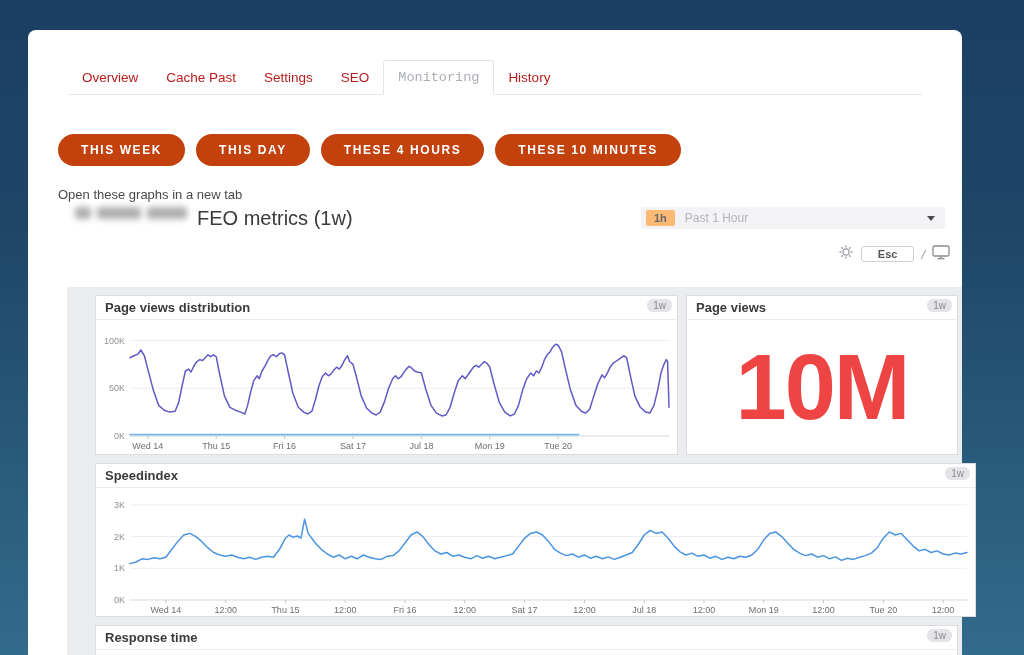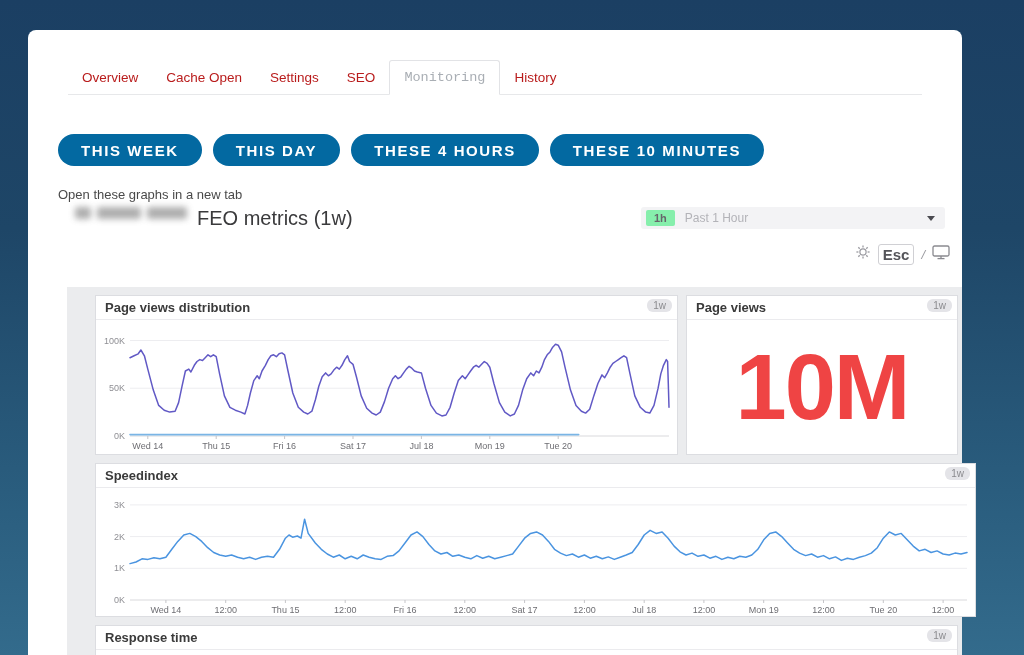--- a/index.html
+++ b/index.html
@@ -18,41 +18,41 @@
   .tab {
     padding:9px 14px; font-size:13.5px; color:#b91c1c; cursor:pointer; white-space:nowrap;
   }
   .tab.active {
     color:#a9aeb4; background:#fff; border:1px solid #e2e3e6; border-bottom:1px solid #fff;
     margin-bottom:-1px; border-radius:3px 3px 0 0;font-family:Liberation Mono, monospace;
   }
   
   .filters { margin:39px 0 0 30px; display:flex; gap:11px; }
   .pill {
-    background:#0369a1; color:#fff; border:none; border-radius:17px; height:32px;
-    padding:0 23px; font-size:15px; font-weight:bold; letter-spacing:1.6px;
+    background:#c2410c; color:#fff; border:none; border-radius:17px; height:32px;
+    padding:0 23px; font-size:12px; font-weight:bold; letter-spacing:1.6px;
     font-family:"Liberation Sans", sans-serif; cursor:pointer;
   }
   .open-link { margin:21px 0 0 30px; font-size:13px; color:#4a4a4a; height:15px; cursor:pointer; }
   
   .title-row { margin:5px 17px 0 47px; display:flex; align-items:flex-start; height:26px; }
   .blur-wrap { display:flex; align-items:center; margin-right:4px; }
   .blob { display:inline-block; height:12px; background:#9a9a9a; border-radius:2px; filter:blur(3px); opacity:.8; margin-right:6px; }
   .blob.b1{width:16px;} .blob.b2{width:44px;} .blob.b3{width:40px;}
   .page-title { font-size:20px; font-weight:500; color:#3a3a3c; }
   .dropdown {
     margin-left:auto; width:304px; height:22px; background:#f3f3f5; border-radius:3px;
     display:flex; align-items:center; padding:0 10px 0 5px; cursor:pointer;
   }
-  .dd-badge { background:#86efac; border-radius:2px; font-size:11px; font-weight:bold; color:#66666b; padding:2px 8px; margin-right:10px; }
+  .dd-badge { background:#fdba74; border-radius:2px; font-size:11px; font-weight:bold; color:#66666b; padding:2px 8px; margin-right:10px; }
   .dd-label { font-size:12px; color:#b3b3b8; flex:1; }
   .dd-caret { width:0; height:0; border-left:4px solid transparent; border-right:4px solid transparent; border-top:5px solid #4a4a50; }
   
   .kiosk-row { margin:13px 12px 0 0; display:flex; justify-content:flex-end; align-items:center; gap:7px; height:16px; }
-  .esc-chip { border:1px solid #d0d0d4; border-radius:3px; font-size:15px; font-weight:bold; color:#55555a; padding:1px 4px; background:#fff; }
+  .esc-chip { border:1px solid #d0d0d4; border-radius:3px; font-size:11px; font-weight:bold; color:#55555a; padding:1px 16px; background:#fff; }
   .slash { color:#9a9aa0; font-size:13px; font-style:italic; }
   
   .embed { margin:25px 0 0 39px; width:895px; background:#ebecee; padding:8px 4px 8px 8px; }
   .row { display:flex; gap:8px; margin-bottom:8px;padding-left:20px; }
   .panel { background:#fff; border:1px solid #dcdde1; }
   .panel-hd { position:relative; height:24px; padding:4px 9px; border-bottom:1px solid #ebebee; font-size:13px; font-weight:600; color:#3a3a3a; }
   .range-chip { position:absolute; right:5px; top:3px; font-size:10px; padding:1px 6px; background:#e4e4e8; color:#8a8a8e; border-radius:6px; font-weight:normal; }
   .panel-body { position:relative; }
   .panel-body svg { display:block; }
   svg text { font-family:"Liberation Sans", sans-serif; }
@@ -65,21 +65,21 @@
     font-size:92px; font-weight:bold; color:#ef4444; letter-spacing:-2px;
   }
 </style>
 </head>
 <body>
 
 <div class="page">
 
   <div class="tabs">
     <div class="tab">Overview</div>
-    <div class="tab">Cache Open</div>
+    <div class="tab">Cache Past</div>
     <div class="tab">Settings</div>
     <div class="tab">SEO</div>
     <div class="tab active">Monitoring</div>
     <div class="tab">History</div>
   </div>
 
   <div class="filters">
     <button class="pill">THIS WEEK</button>
     <button class="pill">THIS DAY</button>
     <button class="pill">THESE 4 HOURS</button>

